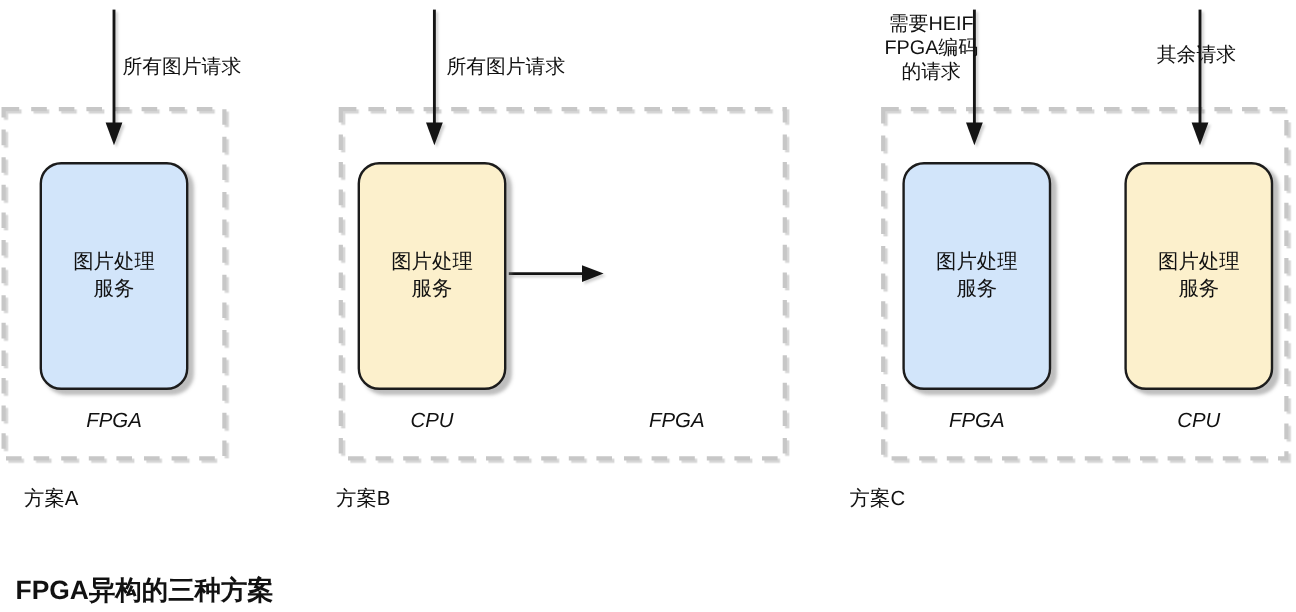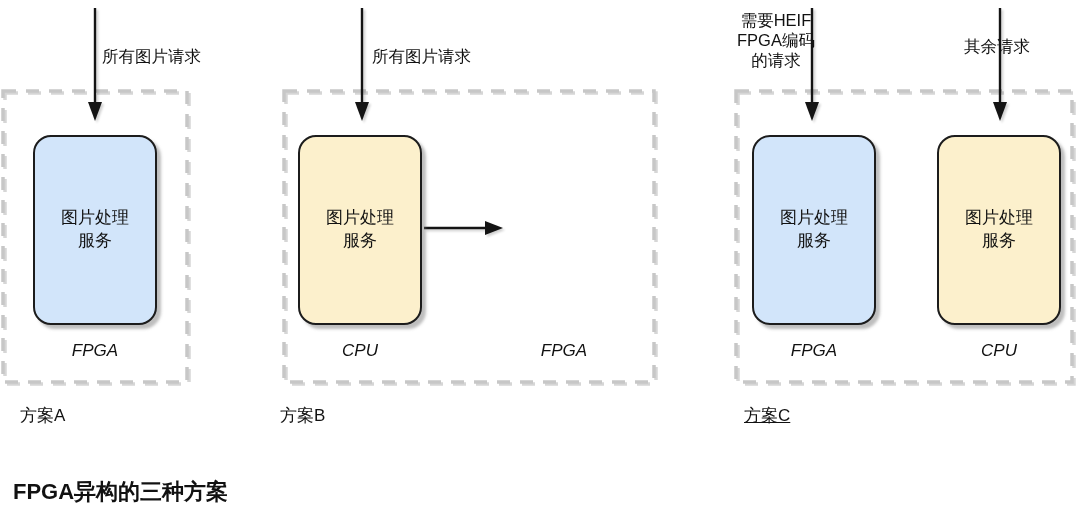--- a/index.html
+++ b/index.html
@@ -100,17 +100,17 @@
   <div class="plan-label" style="left:280px;">方案B</div>
 
   <div class="flow-label centered" style="left:723px;top:10px;width:106px;">需要HEIF
 FPGA编码
 的请求</div>
   <div class="flow-label" style="left:964px;top:36px;">其余请求</div>
   <div class="node fpga" style="left:752px;">图片处理服务</div>
   <div class="node cpu" style="left:937px;">图片处理服务</div>
   <div class="hw-label" style="left:752px;">FPGA</div>
   <div class="hw-label" style="left:937px;">CPU</div>
-  <div class="plan-label" style="left:744px;text-decoration:underline;">方案C</div>
+  <div class="plan-label" style="left:708px;">方案C</div>
 
   <div class="caption">FPGA异构的三种方案</div>
 
 </div>
 
 </body></html>

